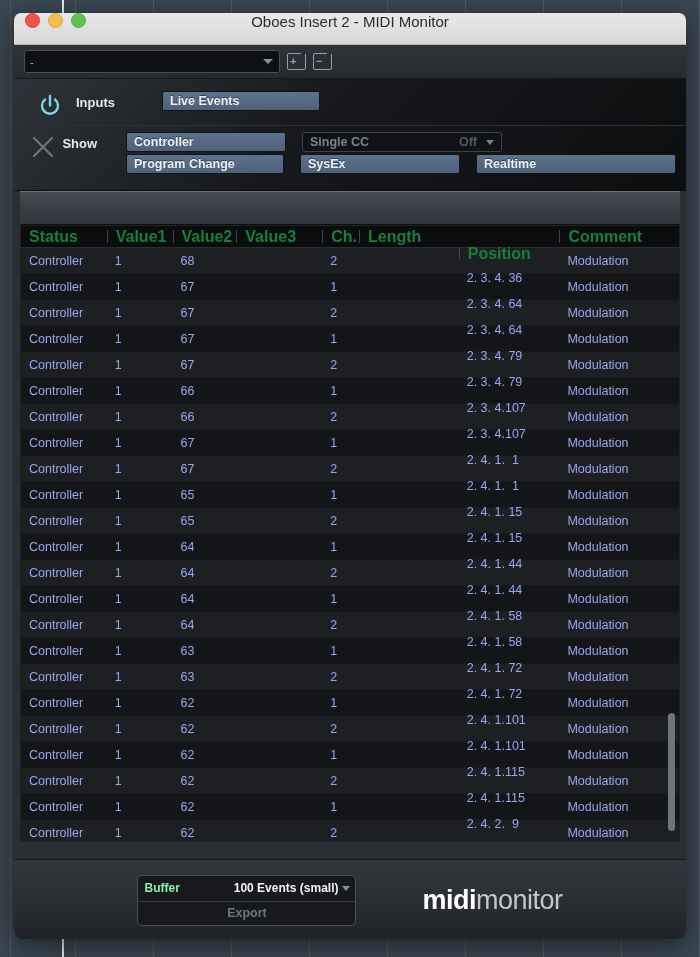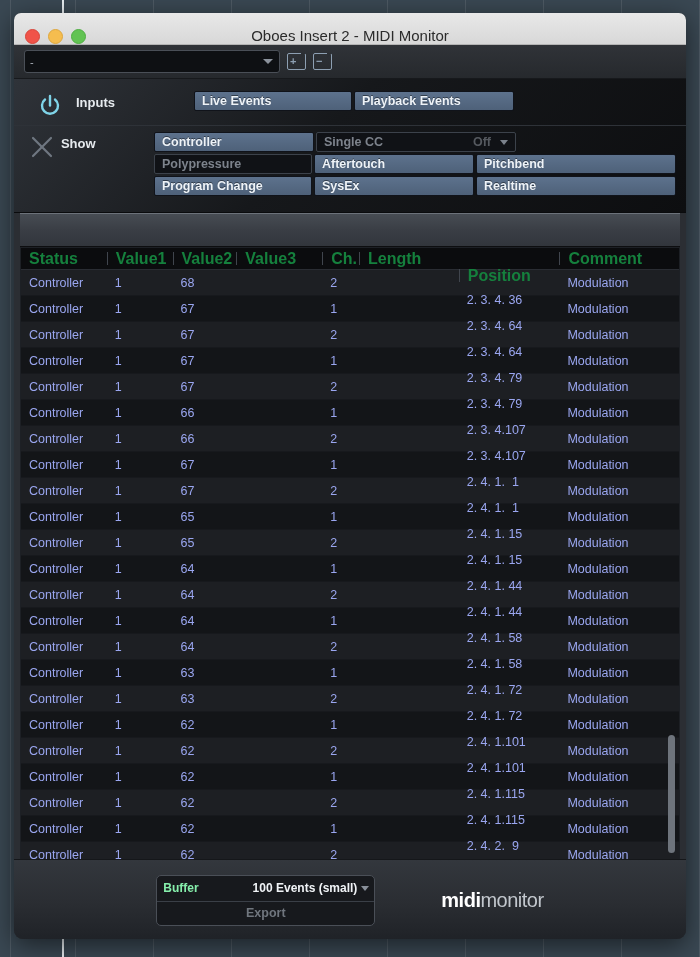--- a/index.html
+++ b/index.html
@@ -47,21 +47,21 @@
     background: #1b1d21;
   }
 
   
   #titlebar {
     position: relative;
     height: 31px;
     background: linear-gradient(to bottom, #e8e8e8 0%, #d8d8d8 100%);
     border-bottom: 1px solid #b4b4b4;
     display: flex;
-    align-items: flex-end;
+    align-items: flex-start;
   }
   .traffic {
     display: flex;
     gap: 8px;
     margin-left: 11px;
   }
   .light {
     width: 13px; height: 13px;
     border-radius: 50%;
   }
@@ -158,21 +158,21 @@
     padding-top: 2px;
   }
   .ctrl-label {
     width: 86px;
     color: #e6eaee;
     font-size: 13px;
     font-weight: bold;
     padding-top: 4px;
   }
   .btn-grid { flex: 1; }
-  .btn-line { display: flex; gap: 2px; margin-bottom: 2px; margin-left: 32px; }
+  .btn-line { display: flex; gap: 16px; margin-bottom: 2px; }
   .btn-line:last-child { margin-bottom: 0; }
 
   .tbtn {
     height: 20px;
     line-height: 19px;
     font-size: 12.5px;
     font-weight: bold;
     padding-left: 7px;
     border: 1px solid #10131a;
     border-radius: 2px;
@@ -345,21 +345,21 @@
   #export-row {
     height: 23px;
     display: flex;
     align-items: center;
     justify-content: center;
     color: #70767e;
     font-size: 12.5px;
     font-weight: bold;
   }
   #logo {
-    font-size: 20px;
+    font-size: 27px;
     letter-spacing: -0.5px;
     line-height: 27px;
     margin-left: 44px;
   }
   #logo .bold { color: #ffffff; font-weight: bold; }
   #logo .light { color: #c2c7cd; font-weight: normal; }
 </style>
 </head>
 <body>
 
@@ -409,21 +409,20 @@
         <div class="ctrl-icon">
           <svg width="26" height="26" viewBox="0 0 26 26">
             <path d="M 8 6.5 A 8 8 0 1 0 18 6.5" fill="none" stroke="#7fd4e8" stroke-width="2.4" stroke-linecap="round"></path>
             <line x1="13" y1="3" x2="13" y2="12.5" stroke="#7fd4e8" stroke-width="2.4" stroke-linecap="round"></line>
           </svg>
         </div>
         <div class="ctrl-label">Inputs</div>
         <div class="btn-grid">
           <div class="btn-line">
             <div class="tbtn on w-col1">Live Events</div>
-            <div class="tbtn on w-col2">Playback Events</div>
           </div>
         </div>
       </div>
 
       <div class="ctrl-row">
         <div class="ctrl-icon">
           <svg width="26" height="26" viewBox="0 0 26 26">
             <line x1="4" y1="4" x2="22" y2="22" stroke="#6f7781" stroke-width="2.2" stroke-linecap="round"></line>
             <line x1="22" y1="4" x2="4" y2="22" stroke="#6f7781" stroke-width="2.2" stroke-linecap="round"></line>
           </svg>
@@ -433,25 +432,20 @@
 
           <div class="btn-line">
             <div class="tbtn on  w-col2">Controller</div>
             <div class="tbtn off w-col3 cc-select">
               <span>Single CC</span>
               <span class="cc-val">Off</span>
               <span class="caret"></span>
             </div>
           </div>
 
-          <div class="btn-line">
-            <div class="tbtn off w-col1">Polypressure</div>
-            <div class="tbtn on  w-col2">Aftertouch</div>
-            <div class="tbtn on  w-col3">Pitchbend</div>
-          </div>
 
           <div class="btn-line">
             <div class="tbtn on w-col1">Program Change</div>
             <div class="tbtn on w-col2">SysEx</div>
             <div class="tbtn on w-col3">Realtime</div>
           </div>
 
         </div>
       </div>
     </div>

